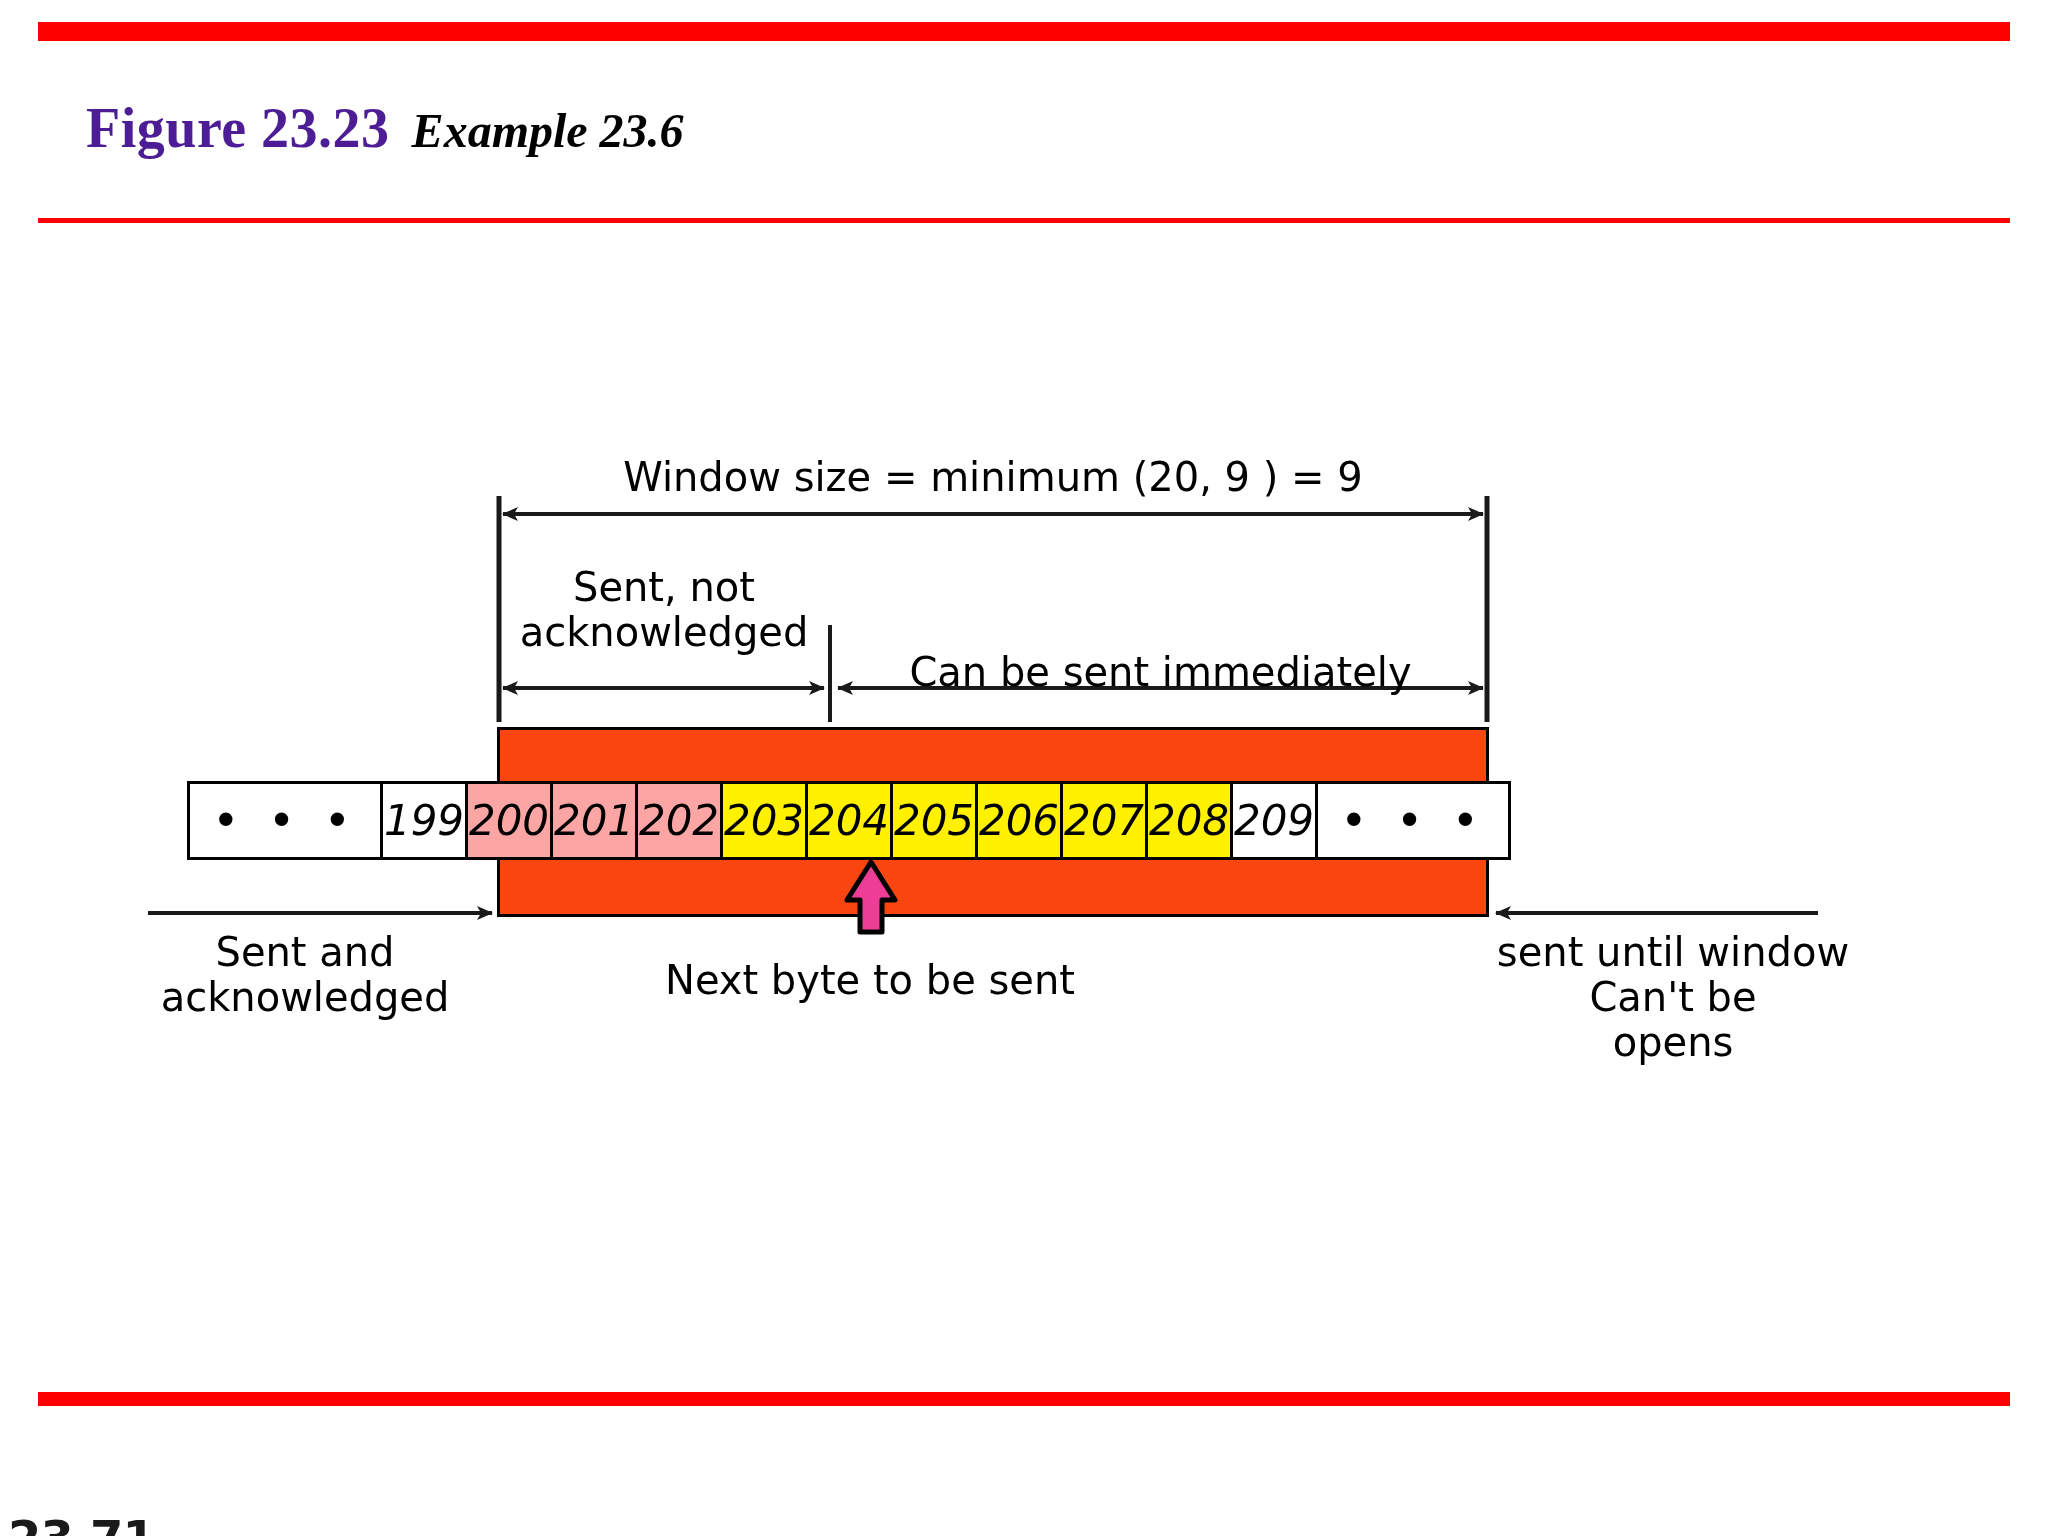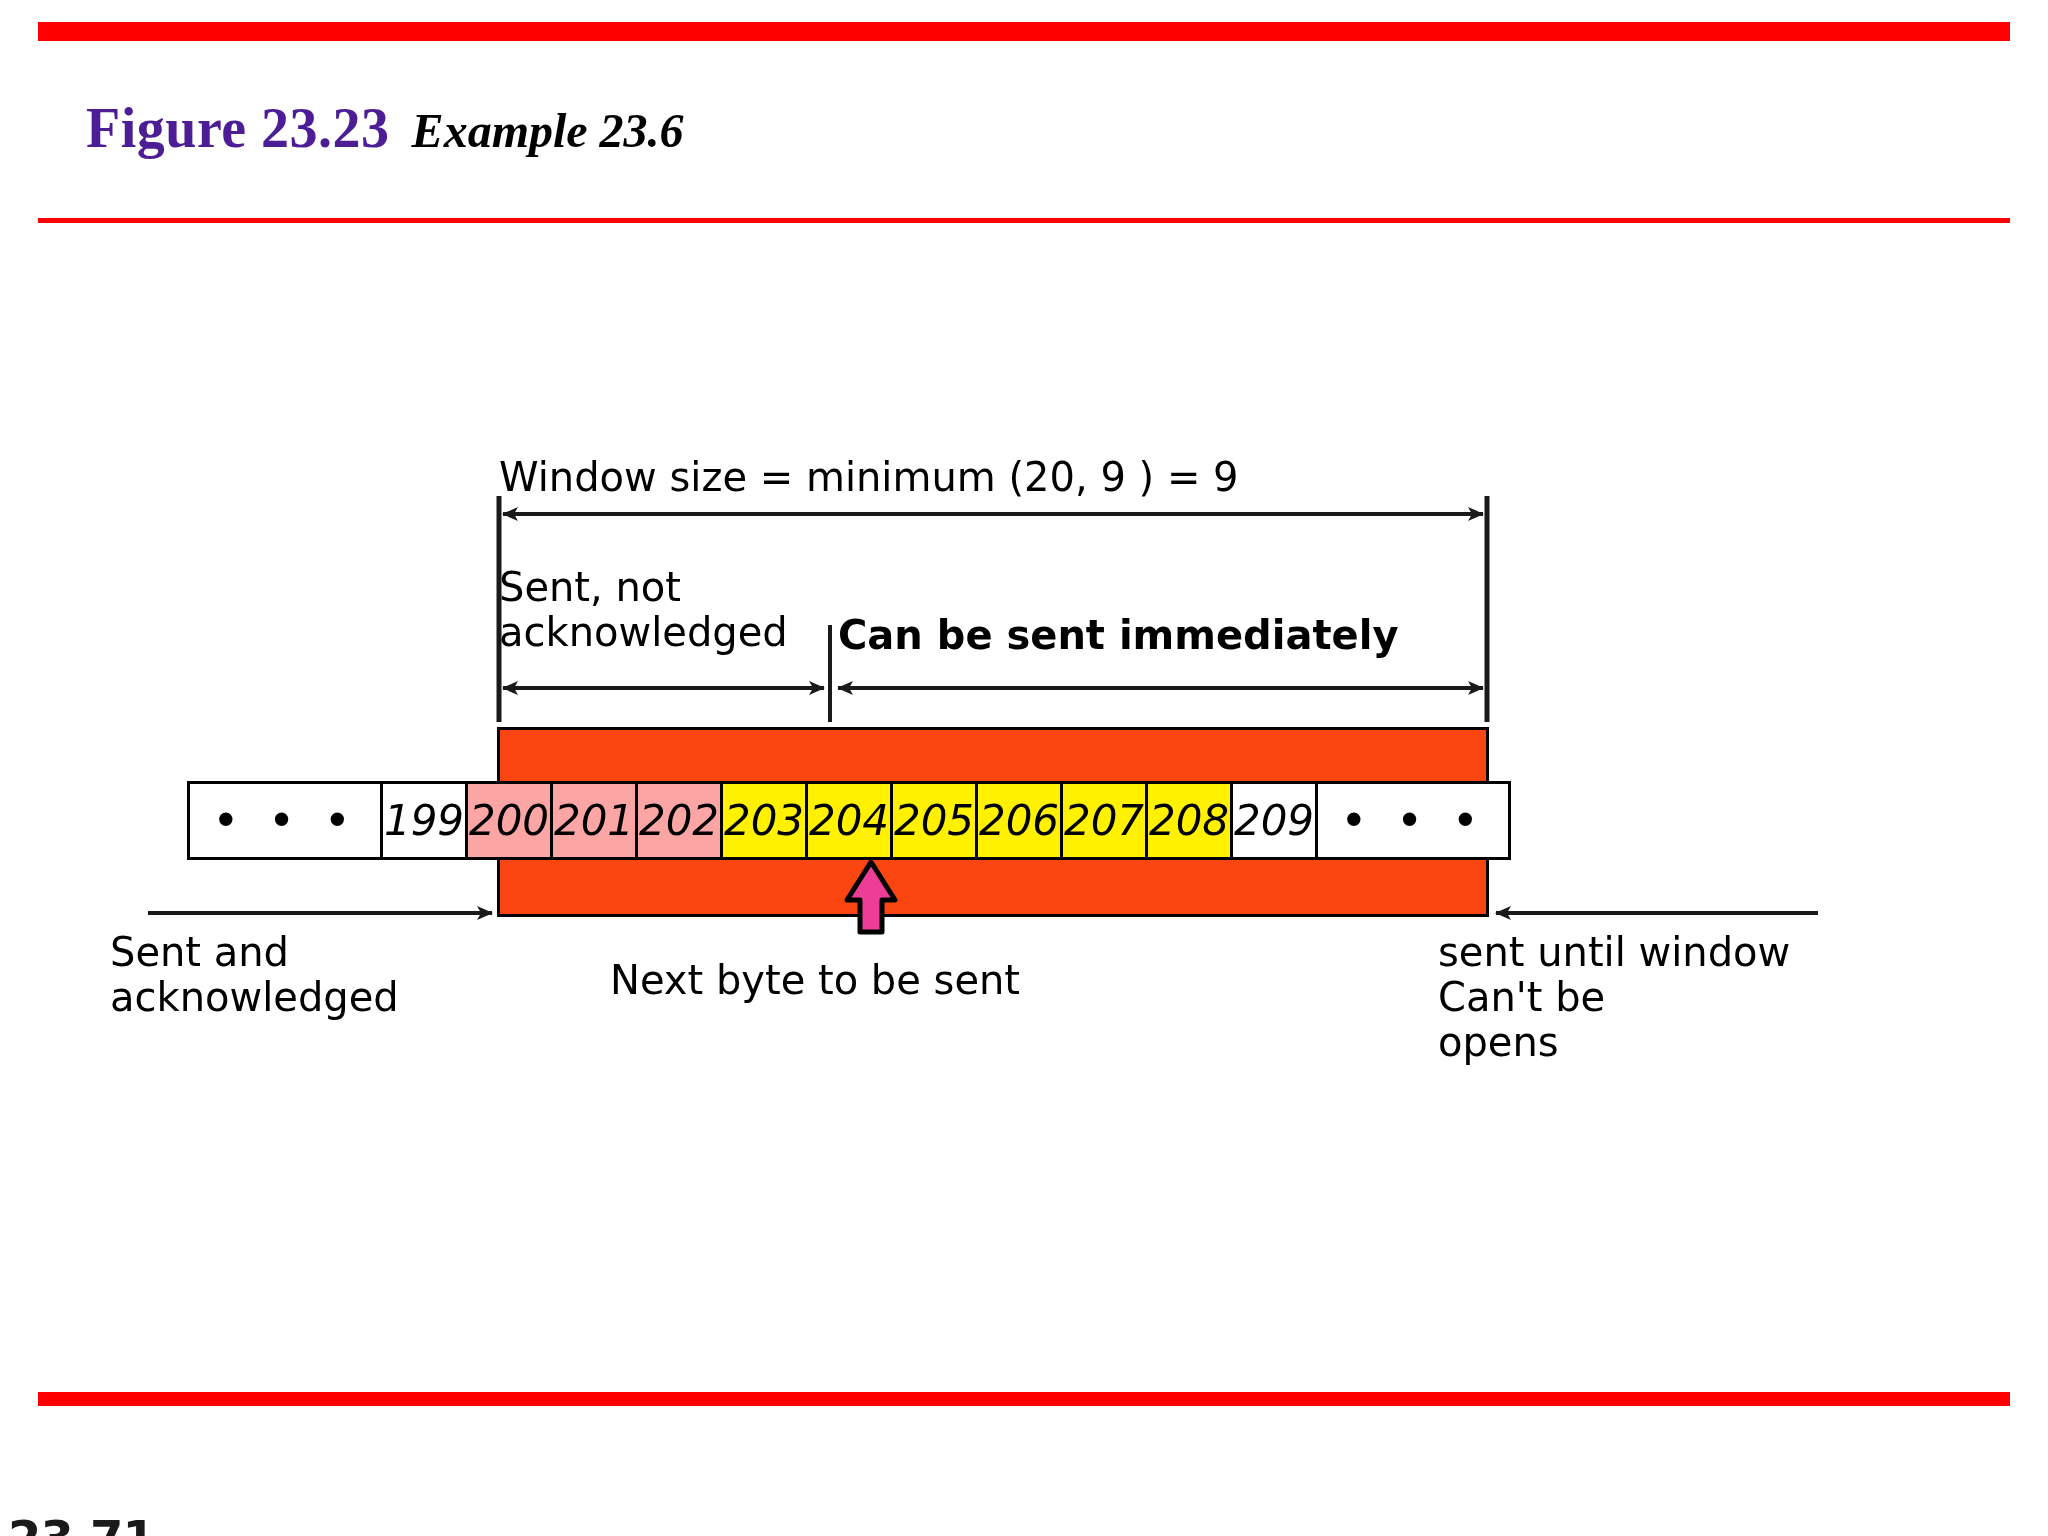--- a/index.html
+++ b/index.html
@@ -85,21 +85,21 @@
   }
 
   .dlabel {
     position: absolute;
     font-family: "DejaVu Sans", sans-serif;
     font-size: 40px;
     color: #000000;
     white-space: nowrap;
     line-height: 1.12;
   }
-  .dlabel.center { text-align: left; }
+  .dlabel.center { text-align: center; }
 
   
   .window-band {
     position: absolute;
     left: 497px;
     top: 727px;
     width: 992px;
     height: 190px;
     background: #F9450F;
     border: 3px solid #000000;
@@ -203,21 +203,21 @@
     </g>
   </svg>
 
   <div class="dlabel center" style="left:499px; top:455px; width:988px;">Window size = minimum (20, 9 ) = 9</div>
 
   <div class="dlabel center" style="left:499px; top:565px; width:330px;">
     <div>Sent, not</div>
     <div>acknowledged</div>
   </div>
 
-  <div class="dlabel center" style="left:838px; top:613px; width:645px;font-weight:bold;">Can be sent immediately</div>
+  <div class="dlabel center" style="left:838px; top:650px; width:645px;">Can be sent immediately</div>
 
   <div class="dlabel center" style="left:110px; top:930px; width:390px;">
     <div>Sent and</div>
     <div>acknowledged</div>
   </div>
 
   <div class="dlabel center" style="left:610px; top:958px; width:520px;">Next byte to be sent</div>
 
   <div class="dlabel center" style="left:1438px; top:930px; width:470px;">
     <div>sent until window</div>

